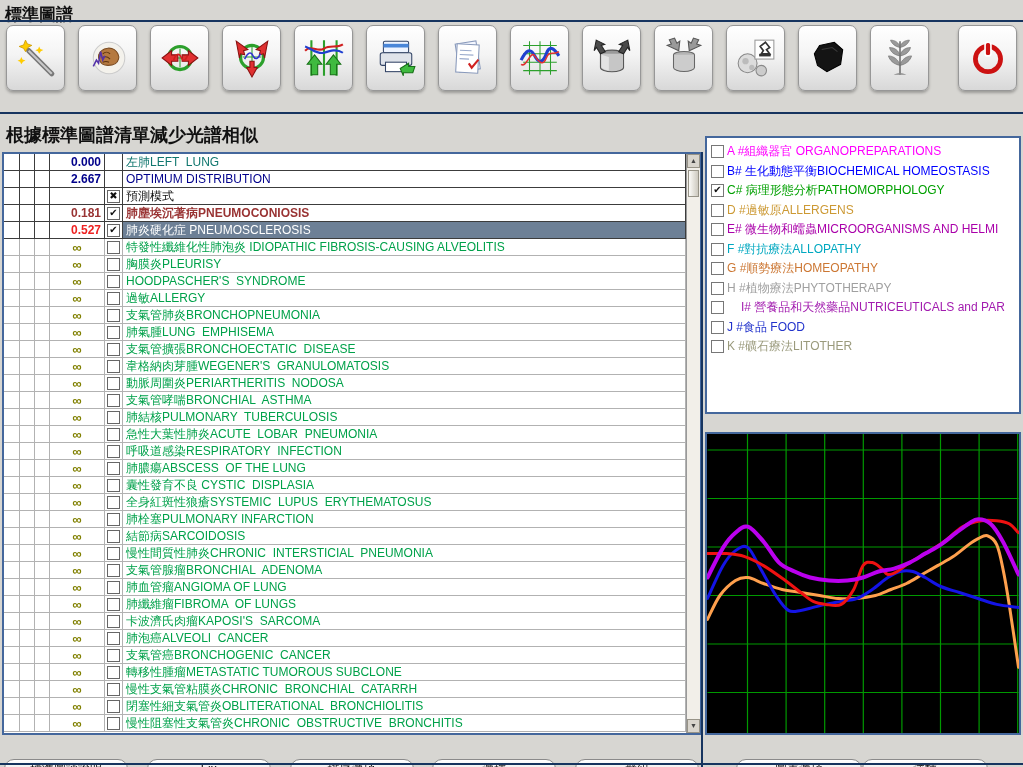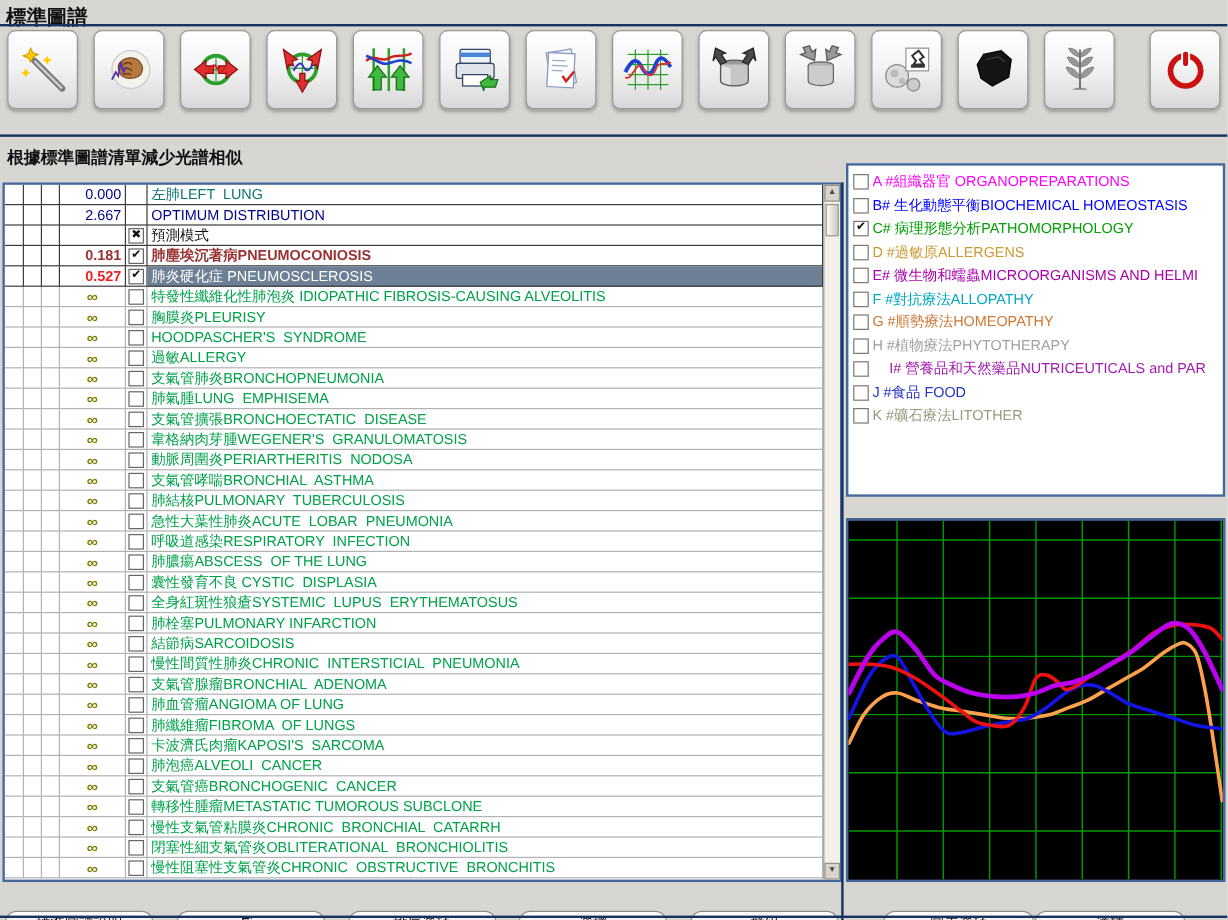--- a/index.html
+++ b/index.html
@@ -15,21 +15,21 @@
   .tool-button{width:57px;height:64px;border-radius:7px;border:1px solid #979797;flex:none;
            background:linear-gradient(180deg,#ffffff 0%,#f4f4f4 45%,#d8d8d8 100%);
            box-shadow:0 2px 3px rgba(0,0,0,.28), inset 0 1px 0 #fff;
            display:flex;align-items:center;justify-content:center;cursor:pointer;}
   .tool-button .ticon{width:42px;height:42px;display:block;pointer-events:none;}
   .tool-button .ticon svg{width:42px;height:42px;display:block;}
   #toolbar .spacer{flex:1;}
   #toolbar-line{left:0;top:112px;width:1023px;height:2px;background:#16345f;}
 
   
-  #filter-label{left:6px;top:123px;font-size:14px;font-weight:bold;}
+  #filter-label{left:6px;top:123px;font-size:18px;font-weight:bold;}
   .xp-btn{border:1px solid #8a8a8a;border-radius:10px;font-size:12px;color:#111;
           background:linear-gradient(180deg,#ffffff 0%,#eeeeec 55%,#cfcfcb 100%);
           box-shadow:inset 0 1px 0 #fff;display:flex;align-items:center;justify-content:center;
           cursor:pointer;box-sizing:border-box;margin-top:21px;}
   #clear-button{left:910px;top:126px;width:100px;height:21px;}
 
   
   #list-panel{left:2px;top:152px;width:700px;height:583px;background:#fff;
               border:2px solid #44679c;box-sizing:border-box;display:flex;}
   #rows{flex:1;overflow:hidden;}
@@ -38,21 +38,21 @@
   .lrow .cell{height:17px;box-sizing:border-box;border-right:1px solid var(--bc);
               border-bottom:1px solid var(--bc);display:flex;align-items:center;}
   .c1{width:16px;}.c2{width:15px;}.c3{width:15px;}
   .cval{width:55px;justify-content:flex-end;padding-right:3px;font-weight:bold;}
   .cval.inf{justify-content:center;padding-right:0;color:#808000;font-size:13px;}
   .ccb{width:18px;justify-content:center;}
   .cname{flex:1;padding-left:3px;white-space:pre;overflow:hidden;}
   .cb{width:11px;height:11px;border:1px solid #666;background:#fff;font-size:10px;
       line-height:10px;text-align:center;font-weight:bold;color:#111;flex:none;cursor:pointer;}
   .s-blue-bold .cname{color:#0f766e;font-weight:normal;}
-  .s-blue-bold .cval,.s-blue .cval{color:#00008b;font-weight:normal;}
+  .s-blue-bold .cval,.s-blue .cval{color:#00008b;font-weight:bold;}
   .s-blue .cname{color:#00008b;}
   .s-black .cname{color:#111;}
   .s-maroon .cname{color:#993333;font-weight:bold;}
   .s-maroon .cval{color:#993333;}
   .s-selected .cval{color:#e22;}
   .s-selected .cname{background:#6d8096;color:#fff;}
   .s-green .cname{color:#00a14a;}
 
   
   #scrollbar{width:13px;border-left:1px solid #999;background:#f2efe9;

